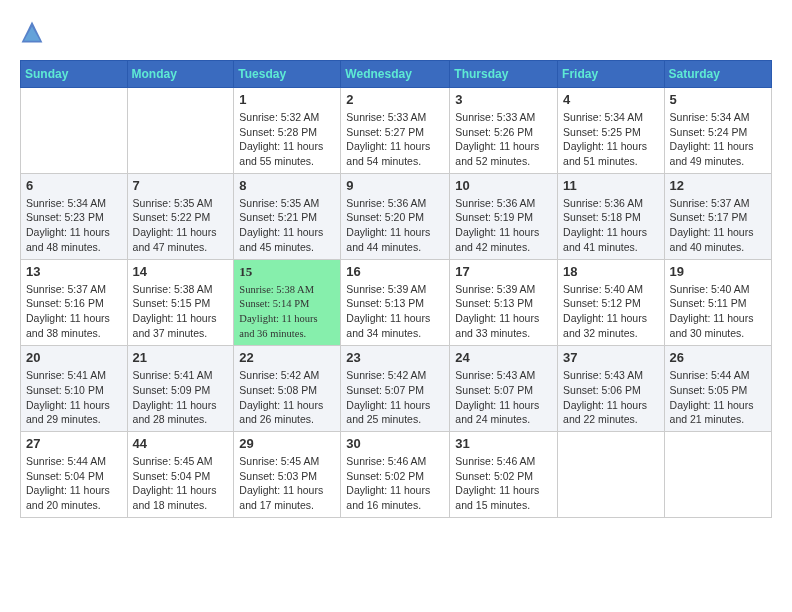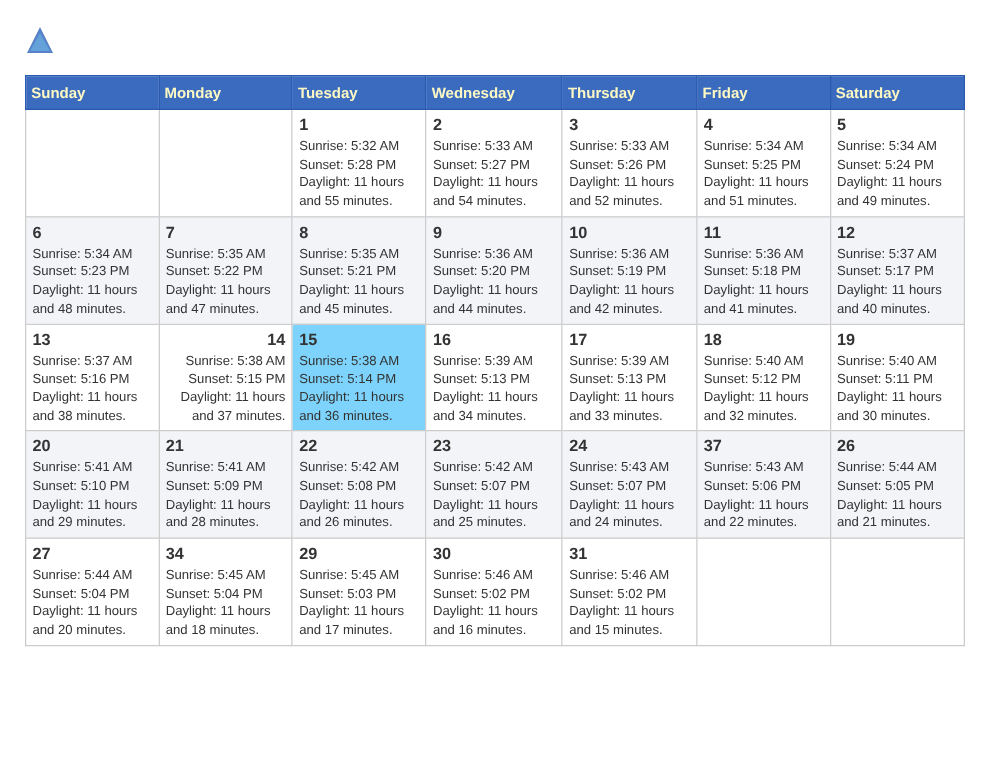--- a/index.html
+++ b/index.html
@@ -37,21 +37,21 @@
       font-size: 16px;
       color: #555;
     }
     .calendar-table {
       width: 100%;
       border-collapse: collapse;
       font-size: 11px;
     }
     .calendar-table th {
       background-color: #3a6bbf;
-      color: #fef9c3;
+      color: #5eead4;
       padding: 6px 4px;
       text-align: left;
       font-size: 12px;
       font-weight: bold;
       border: 1px solid #2a5aaf;
     }
     .calendar-table td {
       border: 1px solid #ccc;
       vertical-align: top;
       padding: 4px 5px;
@@ -167,25 +167,25 @@
         <td style="background-color: rgb(242, 244, 248); margin-top: 44px;">
           <div class="day-number">12</div>
           <div class="day-info">Sunrise: 5:37 AM<br>Sunset: 5:17 PM<br>Daylight: 11 hours and 40 minutes.</div>
         </td>
       </tr>
       <tr>
         <td style="background-color: rgb(255, 255, 255);">
           <div class="day-number">13</div>
           <div class="day-info">Sunrise: 5:37 AM<br>Sunset: 5:16 PM<br>Daylight: 11 hours and 38 minutes.</div>
         </td>
-        <td style="background-color: rgb(255, 255, 255); text-align: right;">
+        <td style="background-color: rgb(255, 255, 255);">
           <div class="day-number">14</div>
           <div class="day-info">Sunrise: 5:38 AM<br>Sunset: 5:15 PM<br>Daylight: 11 hours and 37 minutes.</div>
         </td>
-        <td style="background-color: #7dd3fc;">
+        <td style="background-color: #86efac; font-family: Liberation Serif, serif;">
           <div class="day-number">15</div>
           <div class="day-info">Sunrise: 5:38 AM<br>Sunset: 5:14 PM<br>Daylight: 11 hours and 36 minutes.</div>
         </td>
         <td style="background-color: rgb(255, 255, 255);">
           <div class="day-number">16</div>
           <div class="day-info">Sunrise: 5:39 AM<br>Sunset: 5:13 PM<br>Daylight: 11 hours and 34 minutes.</div>
         </td>
         <td style="background-color: rgb(255, 255, 255);">
           <div class="day-number">17</div>
           <div class="day-info">Sunrise: 5:39 AM<br>Sunset: 5:13 PM<br>Daylight: 11 hours and 33 minutes.</div>
@@ -228,21 +228,21 @@
           <div class="day-number">26</div>
           <div class="day-info">Sunrise: 5:44 AM<br>Sunset: 5:05 PM<br>Daylight: 11 hours and 21 minutes.</div>
         </td>
       </tr>
       <tr>
         <td style="background-color: rgb(255, 255, 255);">
           <div class="day-number">27</div>
           <div class="day-info">Sunrise: 5:44 AM<br>Sunset: 5:04 PM<br>Daylight: 11 hours and 20 minutes.</div>
         </td>
         <td style="background-color: rgb(255, 255, 255);">
-          <div class="day-number">34</div>
+          <div class="day-number">44</div>
           <div class="day-info">Sunrise: 5:45 AM<br>Sunset: 5:04 PM<br>Daylight: 11 hours and 18 minutes.</div>
         </td>
         <td style="background-color: rgb(255, 255, 255);">
           <div class="day-number">29</div>
           <div class="day-info">Sunrise: 5:45 AM<br>Sunset: 5:03 PM<br>Daylight: 11 hours and 17 minutes.</div>
         </td>
         <td style="background-color: rgb(255, 255, 255);">
           <div class="day-number">30</div>
           <div class="day-info">Sunrise: 5:46 AM<br>Sunset: 5:02 PM<br>Daylight: 11 hours and 16 minutes.</div>
         </td>

